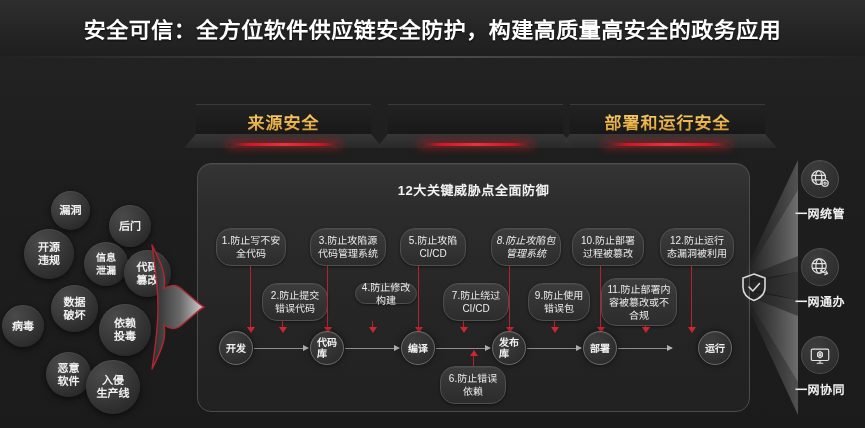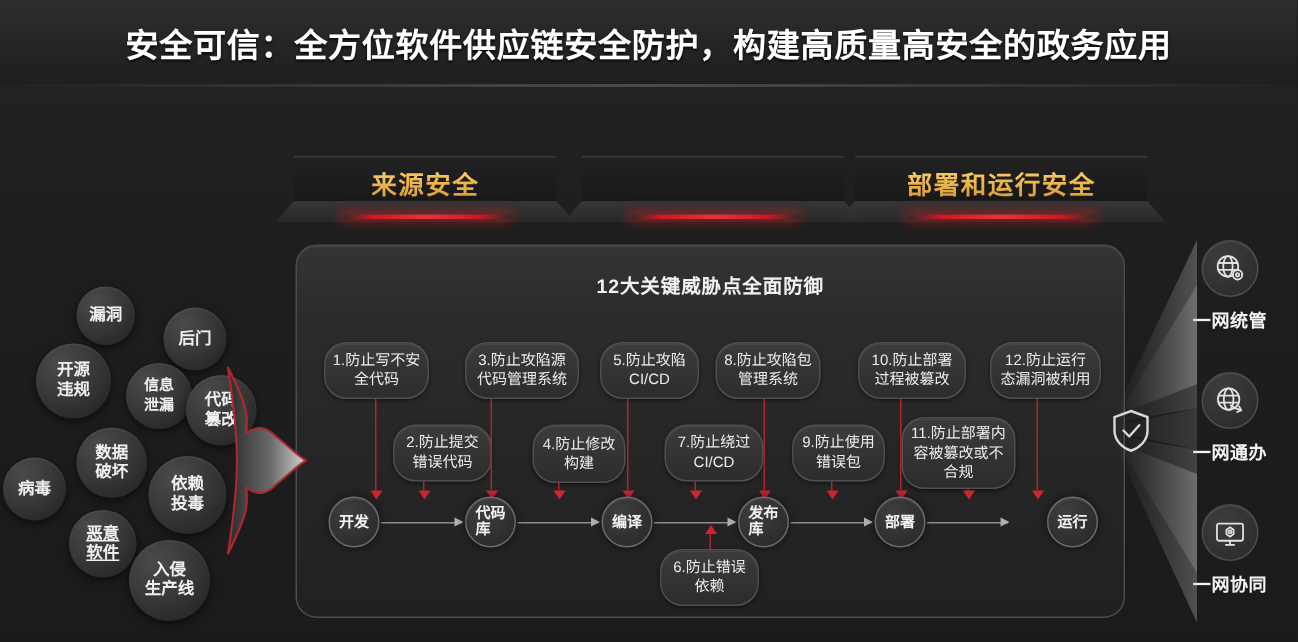--- a/index.html
+++ b/index.html
@@ -249,29 +249,29 @@
       <div class="rarrow" style="left: 691px; top: 266px; height: 61px;"></div>
       <div class="rarrow up" style="left: 473px; top: 356px; height: 10px;"></div>
     </div>
   <div id="boxes">
       <div class="tbox" style="left: 216px; top: 228px; width: 70px; height: 38px;">1.防止写不安
 全代码</div>
       <div class="tbox" style="left: 262px; top: 283px; width: 66px; height: 38px;">2.防止提交
 错误代码</div>
       <div class="tbox" style="left: 310px; top: 228px; width: 76px; height: 38px;">3.防止攻陷源
 代码管理系统</div>
-      <div class="tbox" style="left: 355px; top: 283px; width: 62px; height: 39px;">4.防止修改
+      <div class="tbox" style="left: 355px; top: 283px; width: 62px; height: 21px;">4.防止修改
 构建</div>
       <div class="tbox" style="left: 400px; top: 228px; width: 66px; height: 38px;">5.防止攻陷
 CI/CD</div>
       <div class="tbox" style="left: 440px; top: 366px; width: 66px; height: 38px;">6.防止错误
 依赖</div>
       <div class="tbox" style="left: 443px; top: 283px; width: 66px; height: 38px;">7.防止绕过
 CI/CD</div>
-      <div class="tbox" style="left: 477px; top: 228px; width: 70px; height: 38px;">8.防止攻陷包
+      <div class="tbox" style="left: 491px; top: 228px; width: 70px; height: 38px; font-style: italic;">8.防止攻陷包
 管理系统</div>
       <div class="tbox" style="left: 528px; top: 283px; width: 62px; height: 38px;">9.防止使用
 错误包</div>
       <div class="tbox" style="left: 572px; top: 228px; width: 72px; height: 38px;">10.防止部署
 过程被篡改</div>
       <div class="tbox" style="left: 601px; top: 278px; width: 76px; height: 48px;">11.防止部署内
 容被篡改或不
 合规</div>
       <div class="tbox" style="left: 660px; top: 228px; width: 74px; height: 38px;">12.防止运行
 态漏洞被利用</div>
@@ -299,21 +299,21 @@
 违规</div>
       <div class="bubble" style="left: 84px; top: 242px; width: 44px; height: 44px; font-size: 10px;">信息
 泄漏</div>
       <div class="bubble" style="left: 124px; top: 250px; width: 47px; height: 47px; font-size: 11px;">代码
 篡改</div>
       <div class="bubble" style="left: 51px; top: 285px; width: 47px; height: 47px; font-size: 11px;">数据
 破坏</div>
       <div class="bubble" style="left: 99px; top: 304px; width: 52px; height: 52px; font-size: 11px;">依赖
 投毒</div>
       <div class="bubble" style="left: 2px; top: 305px; width: 42px; height: 42px; font-size: 11px;">病毒</div>
-      <div class="bubble" style="left: 46px; top: 340px; width: 45px; height: 45px; font-size: 11px; text-decoration: underline;">恶意
+      <div class="bubble" style="left: 46px; top: 352px; width: 45px; height: 45px; font-size: 11px;">恶意
 软件</div>
       <div class="bubble" style="left: 86px; top: 360px; width: 54px; height: 54px; font-size: 11px;">入侵
 生产线</div>
     </div>
 
   <svg id="bigarrow" viewBox="0 0 56 128">
     <defs>
       <linearGradient id="bag" x1="0" y1="0" x2="1" y2="0">
         <stop offset="0%" stop-color="#2a2a2a"></stop>
         <stop offset="55%" stop-color="#6b6b6b"></stop>

